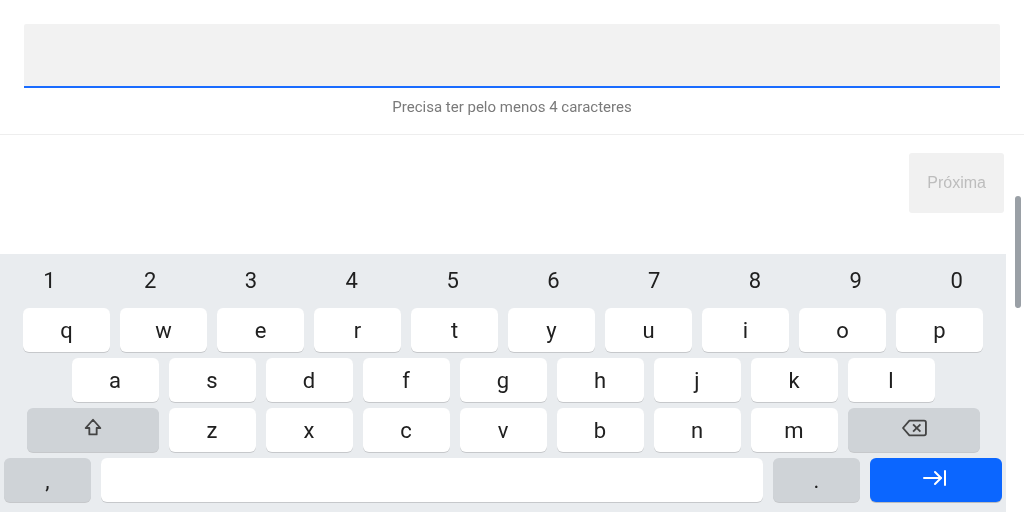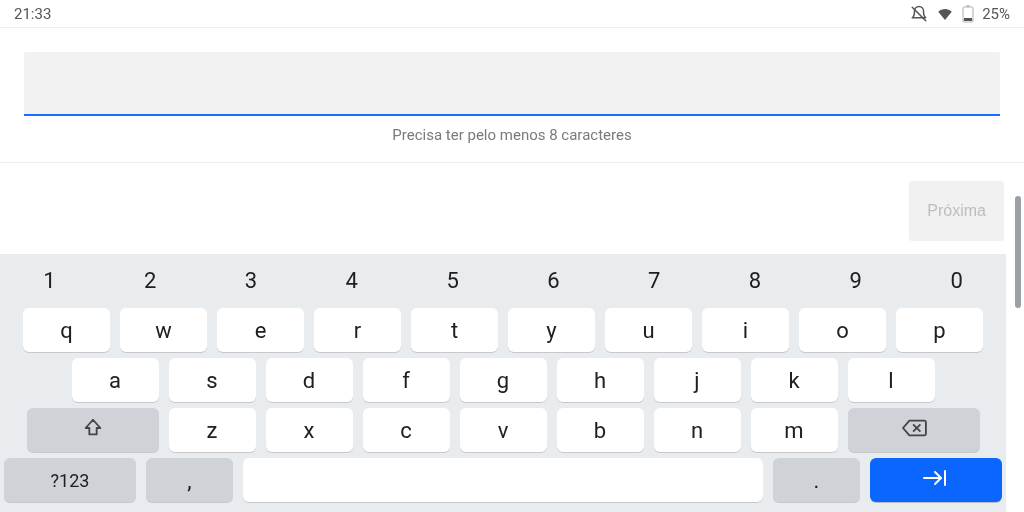--- a/index.html
+++ b/index.html
@@ -39,50 +39,24 @@
   .row4 { }
 
   
   .scroll-hint { position: absolute; right: 3px; top: 196px; width: 6px; height: 112px; background: #9aa0a6; border-radius: 3px; }
 </style>
 </head>
 <body>
 
 <div class="screen">
 
-  <div class="status-bar">
-    <div class="status-left">
-      <span>21:33</span>
-    </div>
-    <div class="status-right">
-      <span>
-        <svg width="18" height="18" viewBox="0 0 24 24" fill="none" stroke="#555" stroke-width="2" stroke-linecap="round" stroke-linejoin="round">
-            <path d="M18 8a6 6 0 0 0-12 0c0 7-3 9-3 9h18s-3-2-3-9"></path>
-            <line x1="3" y1="3" x2="21" y2="21"></line>
-          </svg>
-      </span>
-      <span>
-        <svg width="18" height="18" viewBox="0 0 24 24" fill="#555">
-            <path d="M12 20l9-11c-5-5-13-5-18 0l9 11z"></path>
-          </svg>
-      </span>
-      <span>
-        <svg width="12" height="18" viewBox="0 0 12 18">
-            <rect x="1" y="2" width="10" height="15" rx="1.5" fill="none" stroke="#bbb" stroke-width="1.2"></rect>
-            <rect x="4" y="0.2" width="4" height="2" rx="0.8" fill="#bbb"></rect>
-            <rect x="2" y="13" width="8" height="3" fill="#555"></rect>
-          </svg>
-      </span>
-      <span>25%</span>
-    </div>
-  </div>
 
   <div class="content">
     <input class="input-box" type="text" value="" style="">
-    <div class="helper">Precisa ter pelo menos 8 caracteres</div>
+    <div class="helper">Precisa ter pelo menos 4 caracteres</div>
   </div>
 
   <div class="button-row">
     <button class="next-btn">Próxima</button>
   </div>
 
   <div class="keyboard">
     <div class="k-row">
       <div class="key plain">1</div>
       <div class="key plain">2</div>
@@ -137,21 +111,20 @@
         <span>
           <svg width="26" height="22" viewBox="0 0 28 24" fill="none" stroke="#444" stroke-width="2" stroke-linejoin="round">
               <path d="M9 4 H25 A2 2 0 0 1 27 6 V18 A2 2 0 0 1 25 20 H9 L2 12 Z"></path>
               <line x1="13" y1="8" x2="21" y2="16"></line>
               <line x1="21" y1="8" x2="13" y2="16"></line>
             </svg>
         </span>
       </div>
     </div>
     <div class="k-row row4">
-      <div class="key gkey sym">?123</div>
       <div class="key punct">,</div>
       <div class="key space"></div>
       <div class="key punct">.</div>
       <div class="key enter">
         <span>
           <svg width="30" height="20" viewBox="0 0 30 20" fill="none" stroke="#fff" stroke-width="2" stroke-linecap="round" stroke-linejoin="round">
               <line x1="3" y1="10" x2="20" y2="10"></line>
               <polyline points="14,4 20,10 14,16"></polyline>
               <line x1="24" y1="3" x2="24" y2="17"></line>
             </svg>

